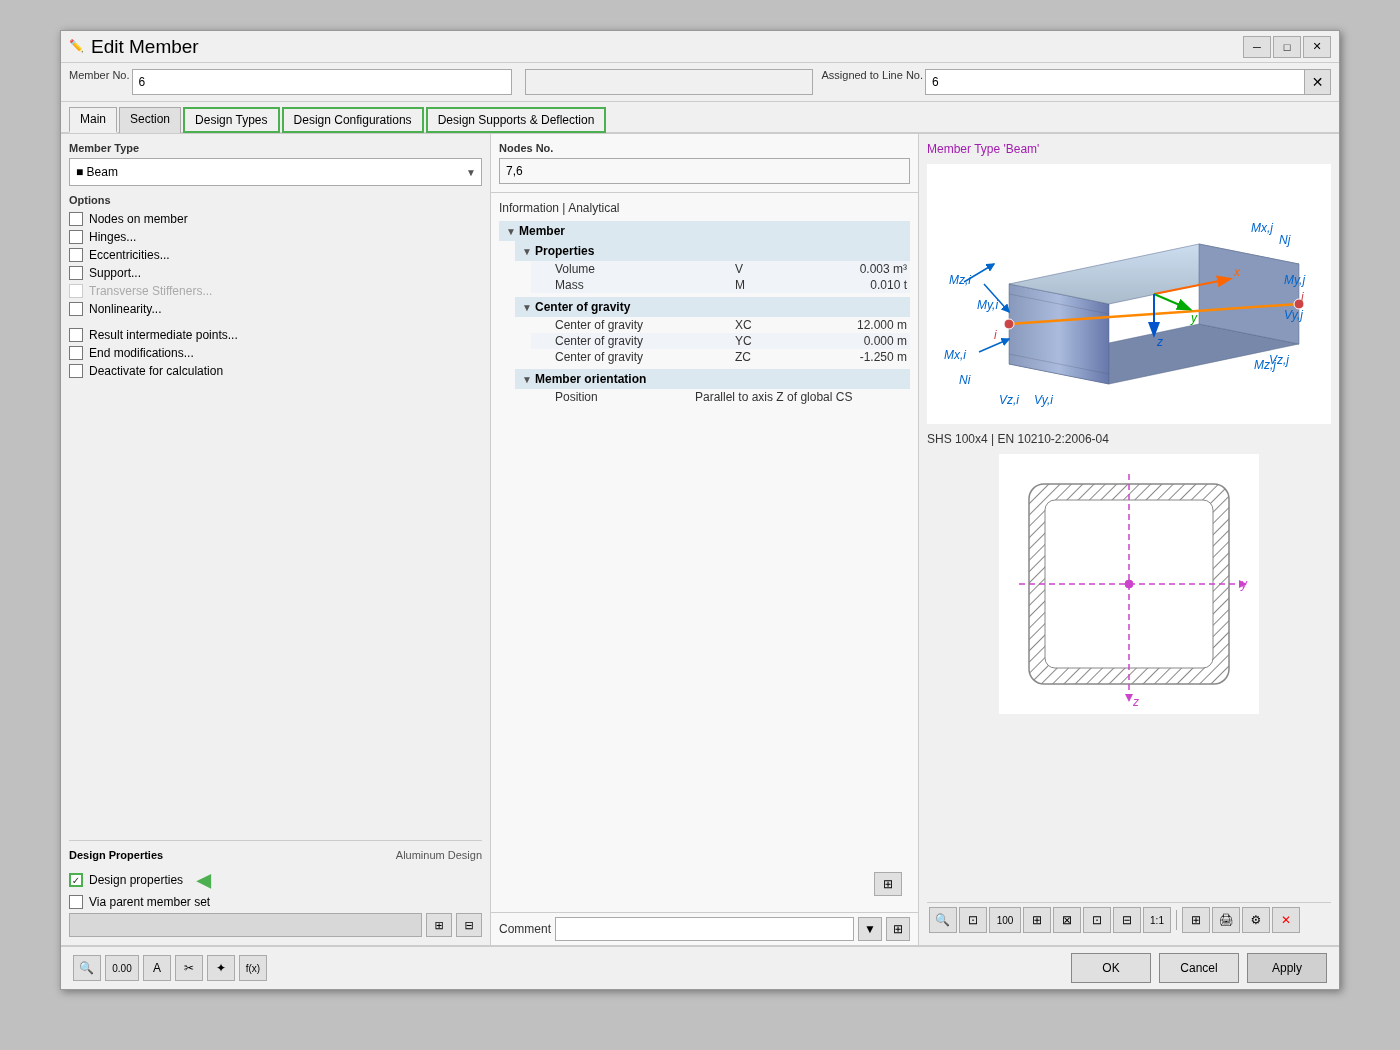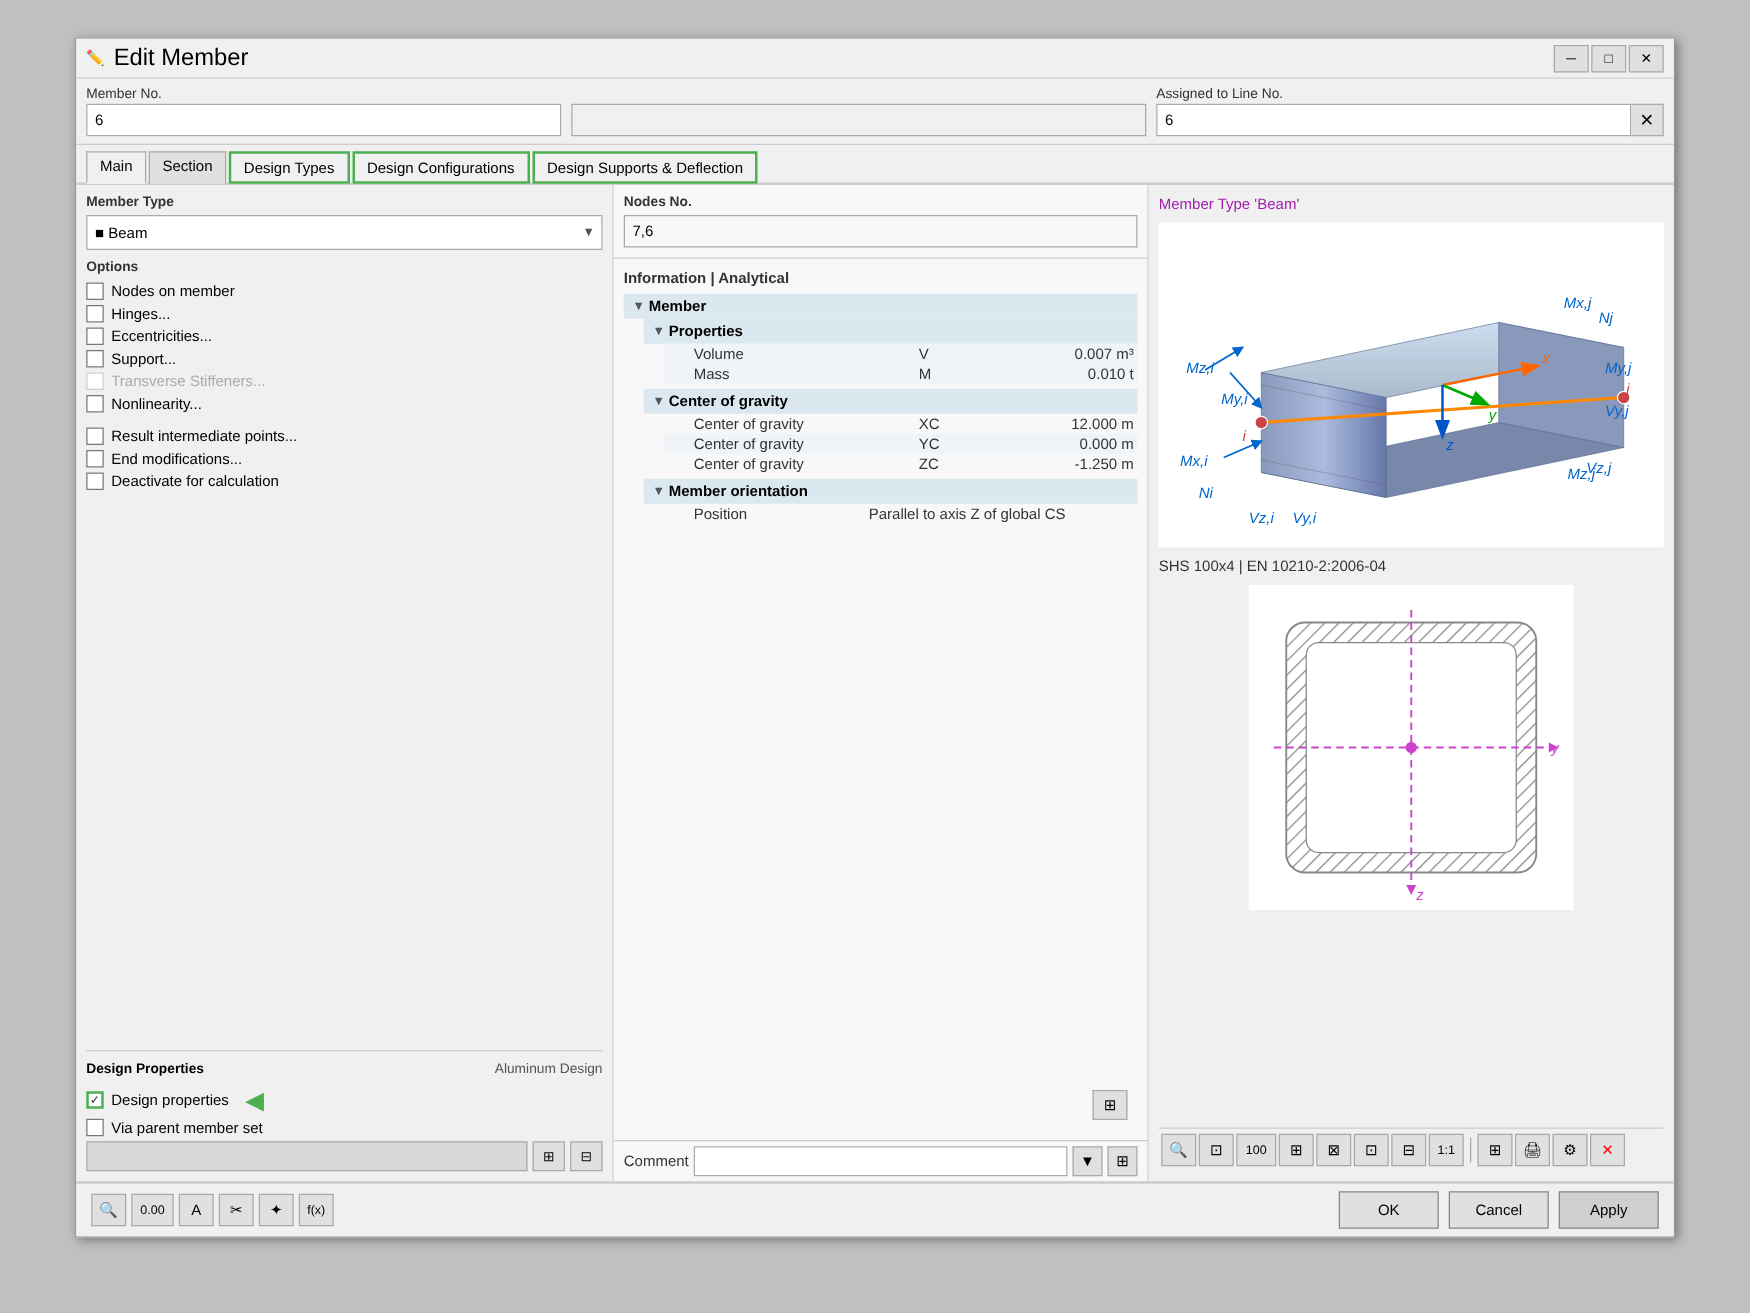--- a/index.html
+++ b/index.html
@@ -34,21 +34,21 @@
       font-size: 11px;
     }
 
     .header-section {
       background: #f0f0f0;
       padding: 6px 8px;
       display: flex; gap: 8px; align-items: flex-end;
       flex-shrink: 0;
       border-bottom: 1px solid #ccc;
     }
-    .field-group { display: flex; flex-direction: column; gap: 2px; }
+    .field-group { display: flex; gap: 2px; }
     .field-label { font-size: 11px; color: #333; }
     .field-input {
       background: #fff;
       border: 1px solid #aaa;
       padding: 3px 6px;
       height: 26px;
       font-size: 12px;
     }
     .field-input.wide { width: 380px; }
     .field-input-with-btn { display: flex; }
@@ -191,21 +191,21 @@
       padding: 8px;
       border-bottom: 1px solid #ccc;
       flex-shrink: 0;
     }
 
     .info-section {
       padding: 8px;
       flex: 1;
       overflow-y: auto;
     }
-    .info-title { font-size: 12px; font-weight: bold; margin-bottom: 6px; color: #333; }
+    .info-title { font-size: 12px; font-weight: normal; margin-bottom: 6px; color: #333; }
 
     .tree-item {
       display: flex; align-items: center;
       padding: 1px 0 1px 4px;
     }
     .tree-toggle {
       width: 16px; height: 16px;
       display: flex; align-items: center; justify-content: center;
       cursor: pointer; font-size: 10px; color: #555;
       flex-shrink: 0;
@@ -475,21 +475,21 @@
 
             <div class="tree-children">
               <div class="tree-item" style="background:#dce8f0; padding: 2px 4px;">
                 <span class="tree-toggle">▼</span>
                 <span style="font-weight:600;">Properties</span>
               </div>
               <div class="tree-children">
                 <div class="tree-row" style="background:#f0f4f8;">
                   <span class="tree-row-label">Volume</span>
                   <span class="tree-row-symbol">V</span>
-                  <span class="tree-row-value">0.007 m³</span>
+                  <span class="tree-row-value">0.003 m³</span>
                 </div>
                 <div class="tree-row">
                   <span class="tree-row-label">Mass</span>
                   <span class="tree-row-symbol">M</span>
                   <span class="tree-row-value">0.010 t</span>
                 </div>
               </div>
 
               <div class="tree-item" style="background:#dce8f0; padding: 2px 4px; margin-top:4px;">
                 <span class="tree-toggle">▼</span>

